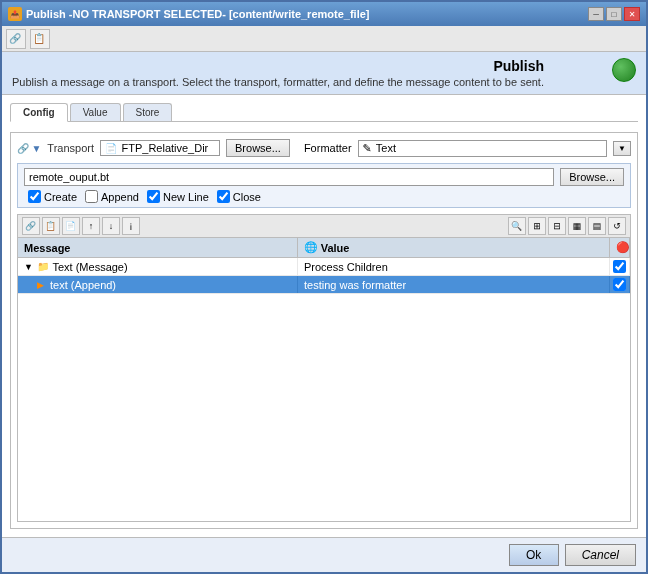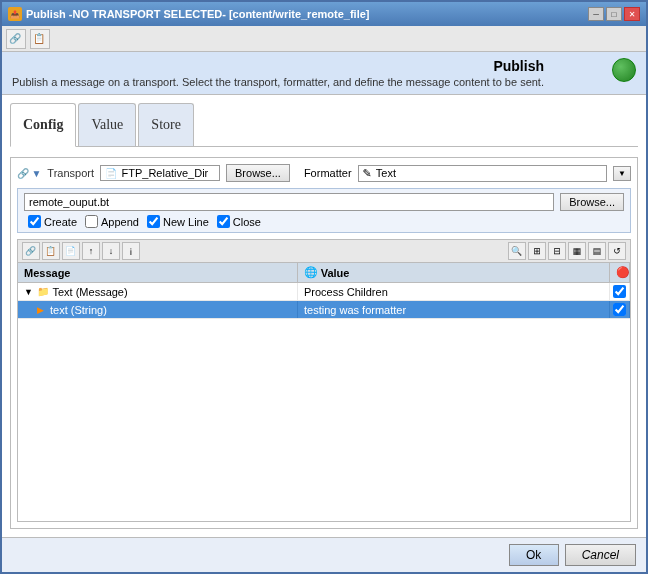--- a/index.html
+++ b/index.html
@@ -125,30 +125,29 @@
       overflow: hidden;
     }
 
     .tabs {
       display: flex;
       border-bottom: 1px solid #bbb;
       margin-bottom: 4px;
     }
 
     .tab {
-      padding: 13px 12px;
+      padding: 3px 12px;
       border: 1px solid #bbb;
       border-bottom: none;
       background: #e0e8f4;
       cursor: pointer;
-      font-size: 14px;
+      font-size: 10px;
       color: #333;
       margin-right: 2px;
       border-radius: 3px 3px 0 0;
-      font-family: Liberation Serif, serif;
     }
 
     .tab.active {
       background: #fff;
       font-weight: bold;
       border-bottom: 1px solid #fff;
       margin-bottom: -1px;
     }
 
     .config-panel {
@@ -561,21 +560,21 @@
             <div class="td td-check">
               <input type="checkbox" checked="" style="">
             </div>
           </div>
 
           <div class="table-row row-selected">
             <div class="td td-message">
               <div class="tree-item">
                 <span style="width:10px; display:inline-block;"></span>
                 <span class="tree-expand" style="color:#ff8800;">▶</span>
-                <span>text (String)</span>
+                <span>text (Append)</span>
               </div>
             </div>
             <div class="td td-value">
               <span>testing was formatter</span>
             </div>
             <div class="td td-check">
               <input type="checkbox" checked="" style="">
             </div>
           </div>
         </div>

